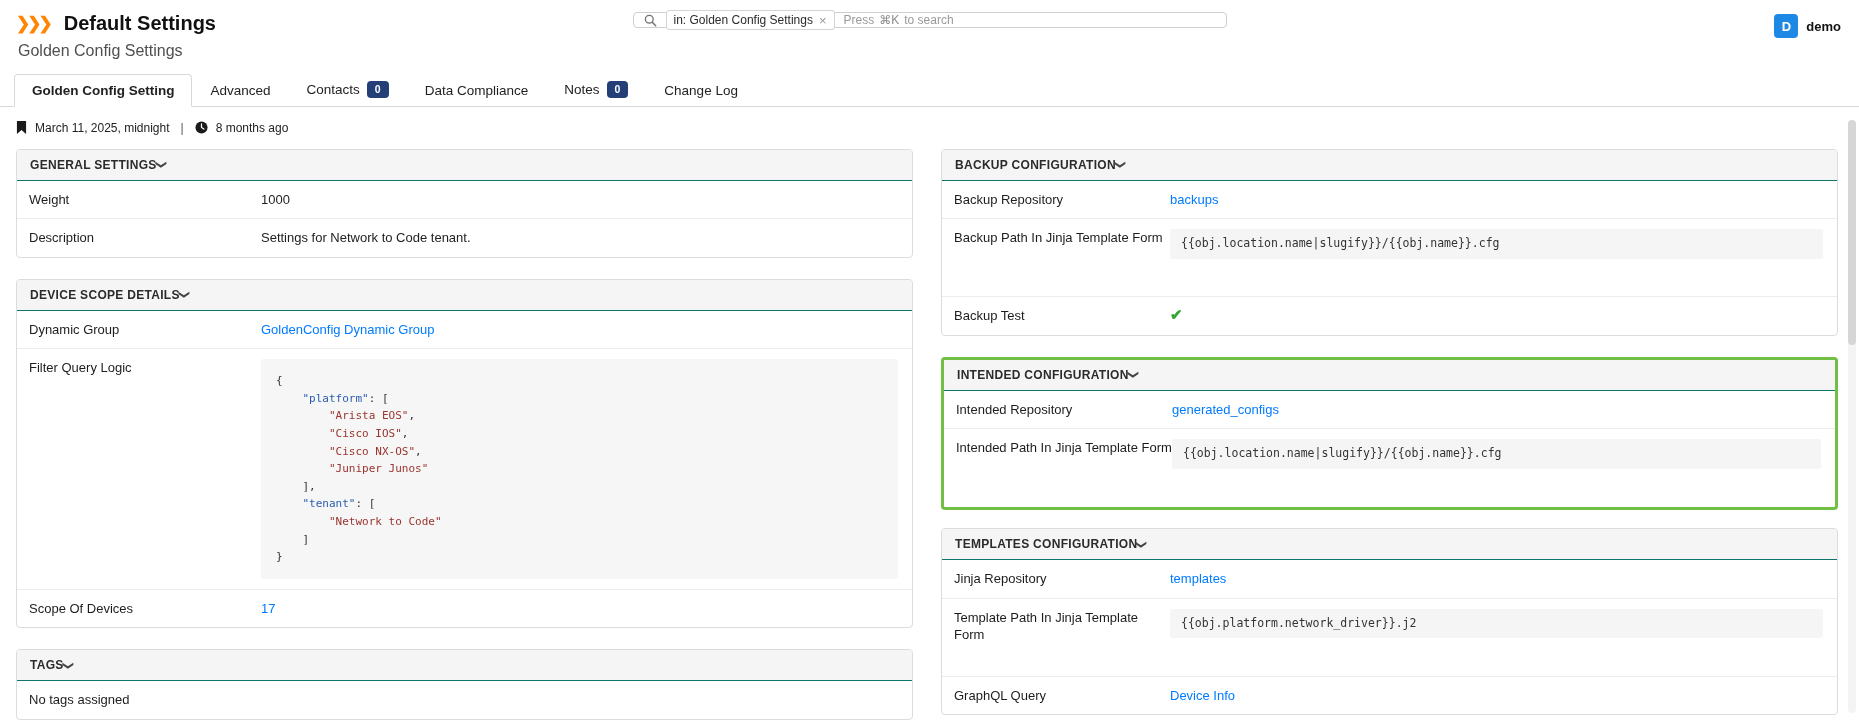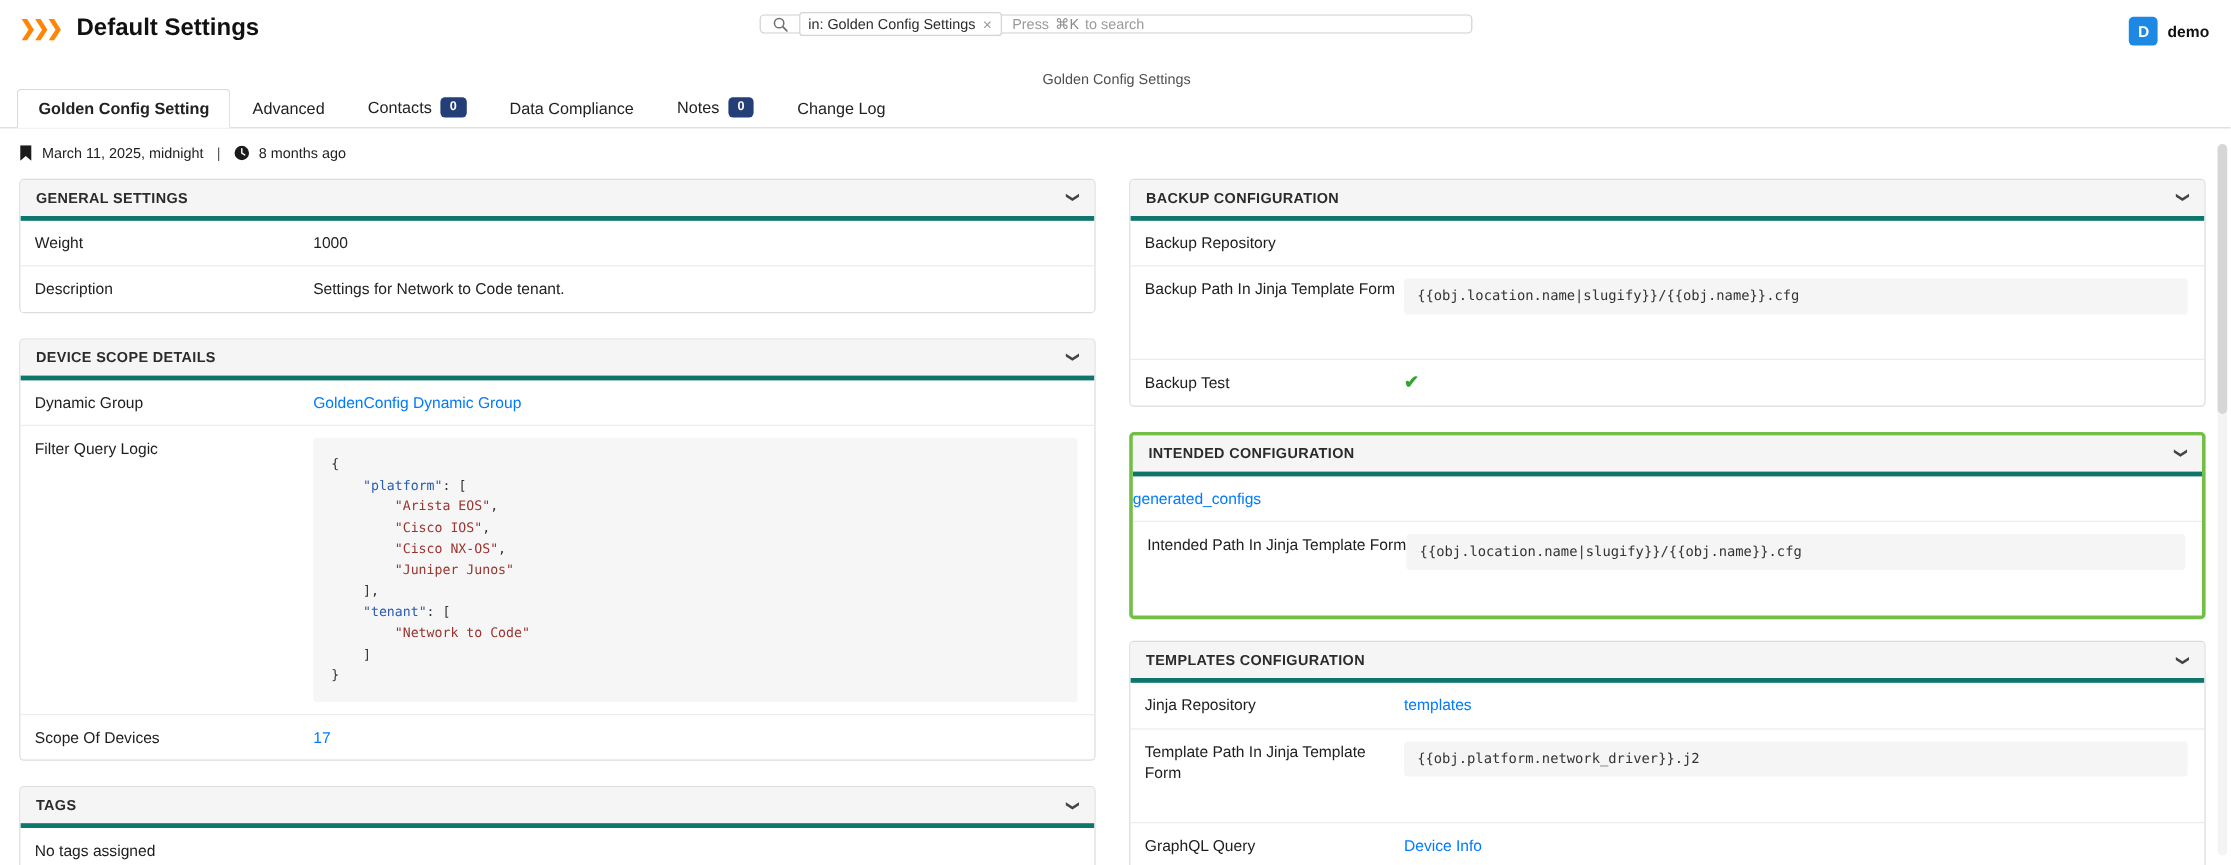--- a/index.html
+++ b/index.html
@@ -5,21 +5,21 @@
   * { box-sizing: border-box; }
   html, body { margin: 0; padding: 0; background: #fff; }
   body { font-family: "Liberation Sans", sans-serif; color: #222; }
   .page { position: relative; width: 1859px; height: 721px; background: #fff; overflow: hidden; }
 
   
   .topbar { position: relative; height: 66px; padding: 12px 16px 0 16px; }
   .title-row { display: flex; align-items: center; gap: 10px; }
   .logo { color: #ff8504; font-weight: bold; font-size: 17px; letter-spacing: -3px; padding-right: 4px; cursor: pointer; }
   h1.page-title { margin: 0; font-size: 20px; font-weight: bold; color: #111; }
-  .breadcrumb { margin-top: 24px; margin-left: 2px; font-size: 12px; color: #4f4f4f; text-align: center; }
+  .breadcrumb { margin-top: 7px; margin-left: 2px; font-size: 16px; color: #4f4f4f; }
 
   .searchbar { position: absolute; left: 50%; top: 12px; transform: translateX(-50%); width: 594px; height: 16px;
     border: 1px solid #cfcfcf; border-radius: 4px; background: #fff; display: flex; align-items: center; gap: 9px; padding: 0 10px; }
   .search-icon svg { display: block; }
   .chip { display: inline-flex; align-items: center; gap: 6px; border: 1px solid #d4d4d4; border-radius: 3px;
     padding: 2px 7px; font-size: 12px; color: #2b2b2b; background: #fff; }
   .chip-x { color: #999; font-size: 13px; cursor: pointer; line-height: 1; }
   .search-hint { color: #9a9a9a; font-size: 12px; display: inline-flex; gap: 5px; align-items: center; }
   .kbd { color: #8b8b8b; font-size: 12px; }
 
@@ -39,22 +39,22 @@
   .meta { display: flex; align-items: center; gap: 8px; padding: 14px 16px 12px 16px; font-size: 12px; color: #222; }
   .meta .sep { color: #555; margin: 0 3px; }
   .meta-icon svg { display: block; }
 
   
   .content { display: flex; gap: 28px; padding: 2px 21px 0 16px; align-items: flex-start; }
   .col { flex: 1 1 0; min-width: 0; }
 
   .panel { border: 1px solid #dcdcdc; border-radius: 4px; margin-bottom: 21px; background: #fff; overflow: hidden; }
   .panel.highlighted { border: 3px solid #71bf44; border-radius: 4px; margin-bottom: 18px; }
-  .panel-header { display: flex; align-items: center; justify-content: space-between; background: #f5f5f5;
-    border-bottom: 4px solid #0f766e; padding: 8px 13px; cursor: pointer; }
+  .panel-header { display: flex; align-items: center; background: #f5f5f5;
+    border-bottom: 1px solid #0f766e; padding: 8px 13px; cursor: pointer; }
   .panel-title { font-size: 12px; font-weight: bold; color: #2b2b2b; letter-spacing: .3px; }
   .panel-chevron { display: inline-block; transform: rotate(90deg); color: #444; font-size: 11px; }
 
   .row { display: flex; border-bottom: 1px solid #ececec; align-items: flex-start; }
   .row:last-child { border-bottom: none; }
   .row-label { flex: 0 0 auto; padding: 10px 12px; font-size: 13px; color: #1d1d1d; line-height: 1.35; }
   .col-left .row-label  { width: 242px; }
   .col-right .row-label { width: 228px; padding-right: 0; }
   .row-value { flex: 1 1 auto; min-width: 0; padding: 10px 14px 10px 0; font-size: 13px; color: #222; line-height: 1.35; }
   .col-left .row-value { padding-left: 2px; }
@@ -212,20 +212,23 @@
 
     <div class="col col-right">
 
       <div class="panel">
         <div class="panel-header">
           <span class="panel-title">BACKUP CONFIGURATION</span>
           <span class="panel-chevron">❯</span>
         </div>
         <div class="row">
           <div class="row-label">Backup Repository</div>
+          <div class="row-value">
+            <a class="link">backups</a>
+          </div>
         </div>
         <div class="row row-tall">
           <div class="row-label">Backup Path In Jinja Template Form</div>
           <div class="row-value">
             <div class="codebox">{{obj.location.name|slugify}}/{{obj.name}}.cfg</div>
           </div>
         </div>
         <div class="row">
           <div class="row-label">Backup Test</div>
           <div class="row-value">
@@ -233,20 +236,21 @@
           </div>
         </div>
       </div>
 
       <div class="panel highlighted">
         <div class="panel-header">
           <span class="panel-title">INTENDED CONFIGURATION</span>
           <span class="panel-chevron">❯</span>
         </div>
         <div class="row">
+          <div class="row-label">Intended Repository</div>
           <div class="row-value">
             <a class="link">generated_configs</a>
           </div>
         </div>
         <div class="row row-tall">
           <div class="row-label">Intended Path In Jinja Template Form</div>
           <div class="row-value">
             <div class="codebox">{{obj.location.name|slugify}}/{{obj.name}}.cfg</div>
           </div>
         </div>

